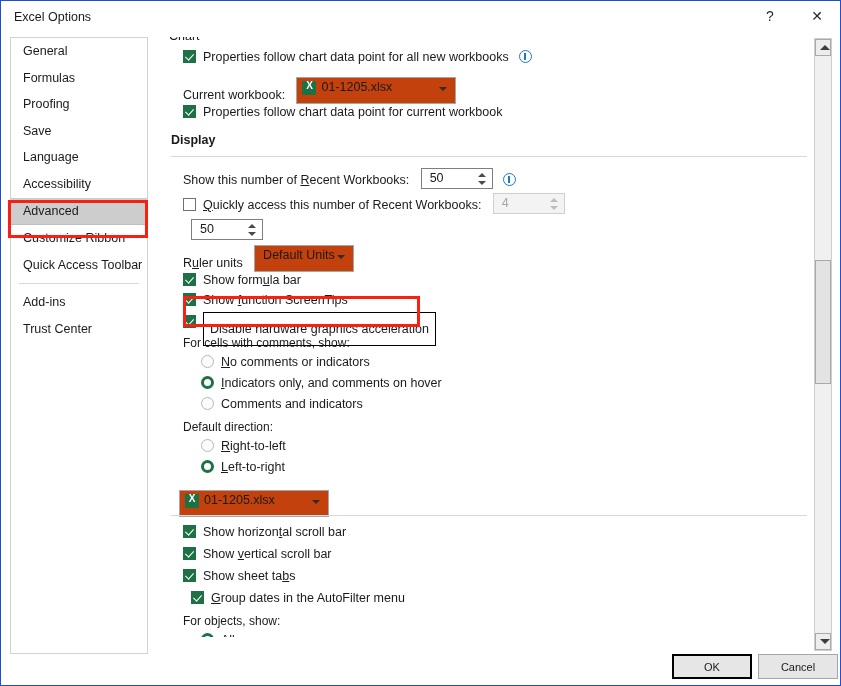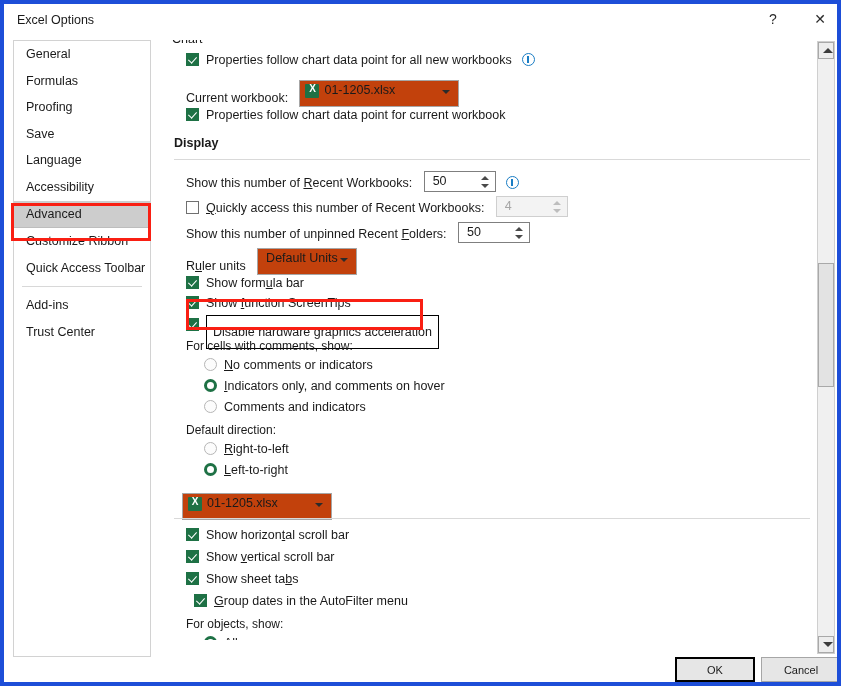--- a/index.html
+++ b/index.html
@@ -12,21 +12,21 @@
     font-size: 12px;
     color: #1a1a1a;
     -webkit-font-smoothing: antialiased;
   }
   #dialog {
     position: relative;
     width: 841px;
     height: 686px;
     box-sizing: border-box;
     background: #ffffff;
-    border: 4px solid #1d4ed8;
+    border: 1px solid #1d4ed8;
     overflow: hidden;
   }
 
   
   #titlebar {
     position: absolute;
     left: 0; top: 0;
     width: 839px;
     height: 34px;
     background: #ffffff;
@@ -455,21 +455,20 @@
       <span class="spin disabled" style="margin-left:8px;">
         <span class="val">4</span>
         <span class="arrows">
             <i class="up"></i>
             <i class="dn"></i>
           </span>
       </span>
     </div>
 
     <div class="row" style="left:14px; top:182px;">
-      <span class="lbl">Show this number of unpinned Recent <span class="u">F</span>olders:</span>
       <span class="spin" style="margin-left:8px;">
         <span class="val">50</span>
         <span class="arrows">
             <i class="up"></i>
             <i class="dn"></i>
           </span>
       </span>
     </div>
 
     <div class="row" style="left:14px; top:208px;">

